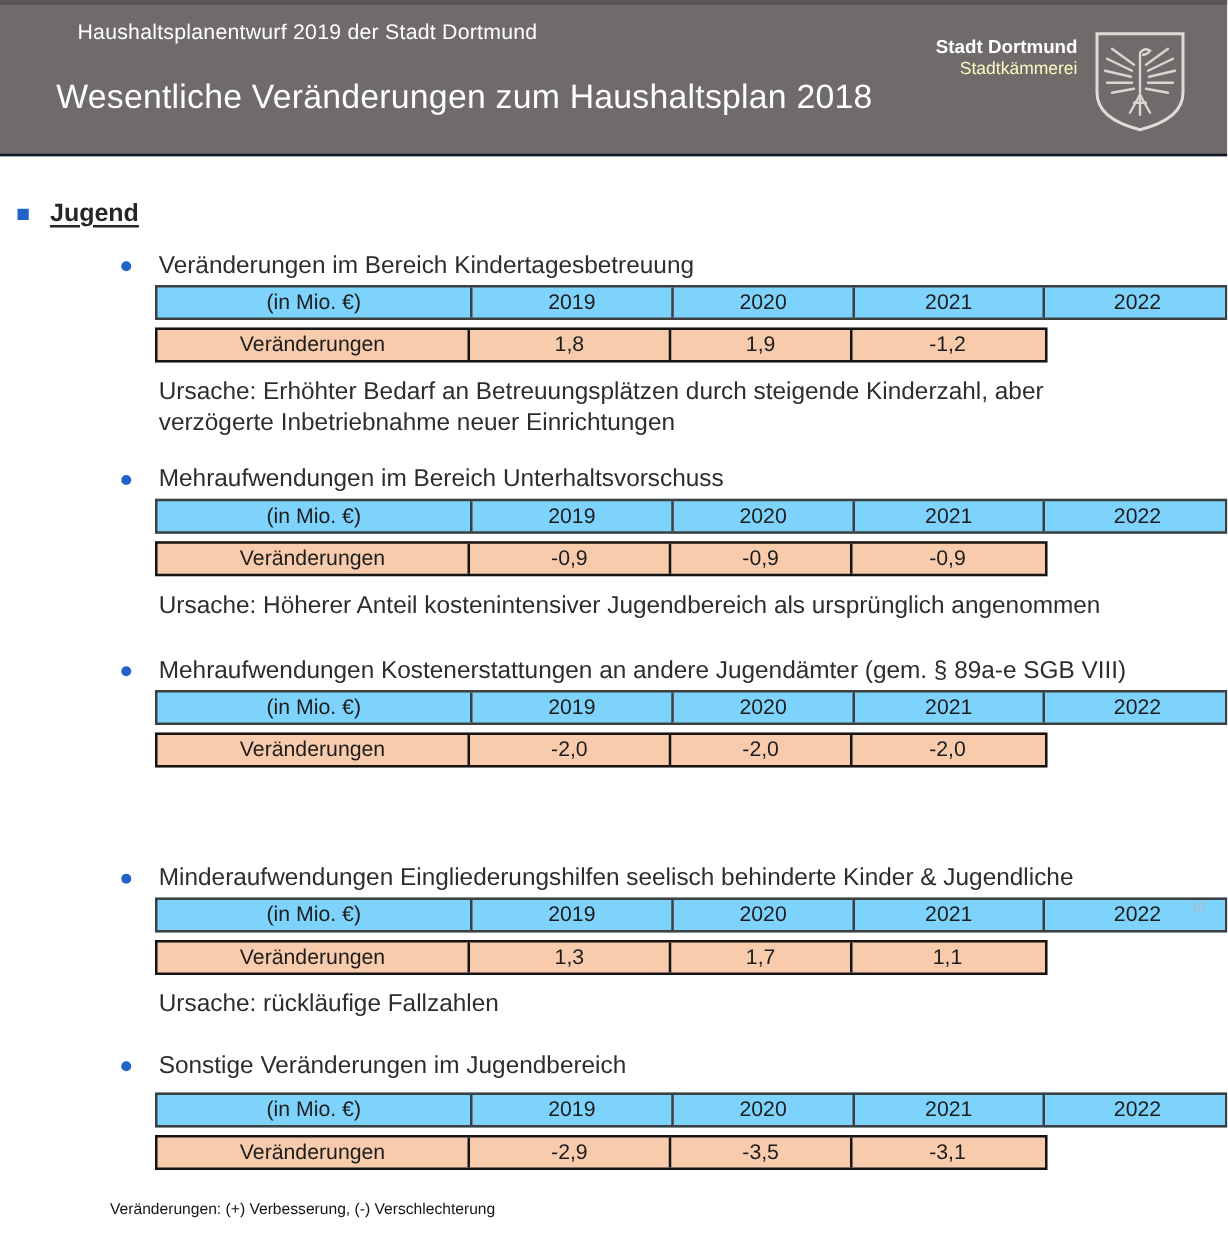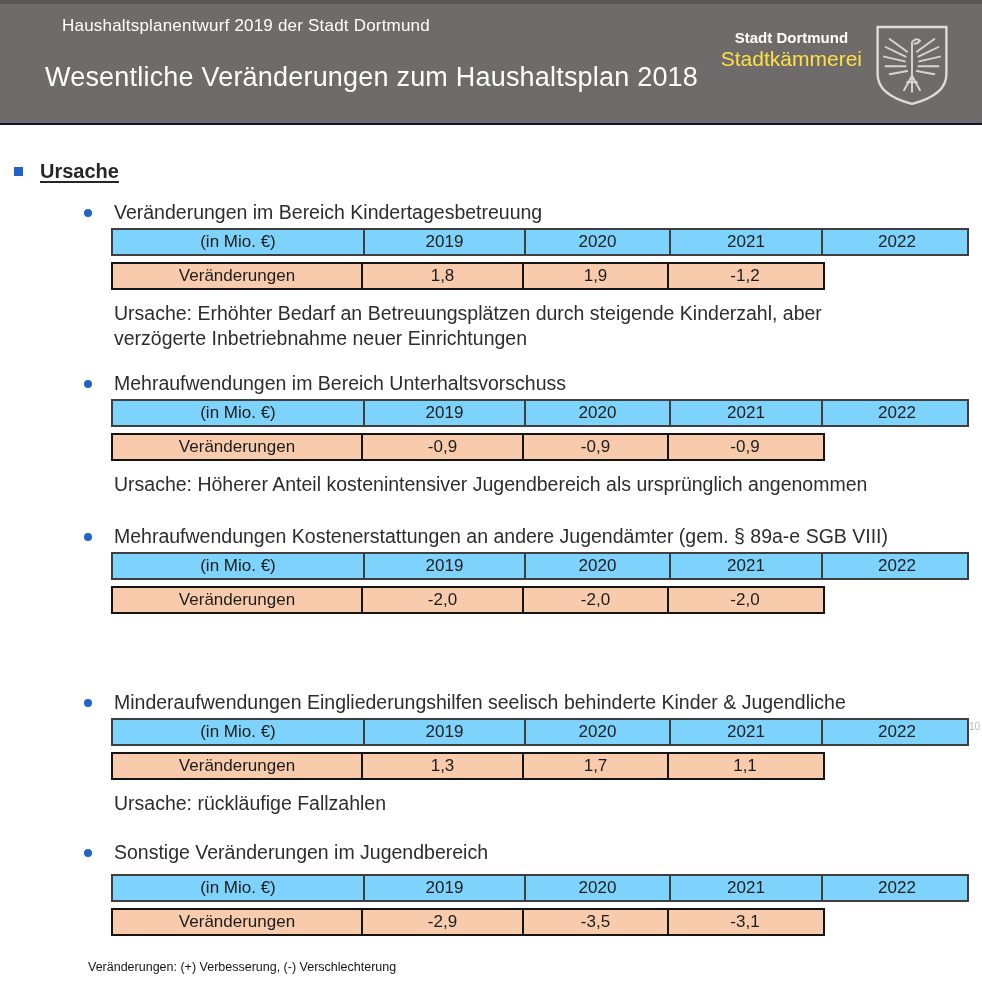--- a/index.html
+++ b/index.html
@@ -23,40 +23,40 @@
   .kicker{
     position:absolute;left:62px;top:12px;
     font-size:17px;color:#ffffff;letter-spacing:.2px;
   }
   .slide-title{
     position:absolute;left:45px;top:58px;margin:0;
     font-size:27px;font-weight:400;color:#ffffff;letter-spacing:.2px;
     white-space:nowrap;
   }
   .org-block{
-    position:absolute;right:120px;top:26px;text-align:center;line-height:1.1;
+    position:absolute;right:120px;top:26px;text-align:right;line-height:1.1;
   }
   .org-name{font-size:15px;font-weight:700;color:#ffffff;}
-  .org-sub{font-size:21px;color:#fde047;}
+  .org-sub{font-size:14px;color:#fef9c3;}
   .crest{
     position:absolute;right:30px;top:19px;width:80px;height:84px;
   }
 
   
   .jugend-row{position:absolute;left:14px;top:160px;display:flex;align-items:flex-start;}
   .sq-bullet{
     width:9px;height:9px;background:#2163c8;display:inline-block;margin-top:7px;
   }
   .jugend-label{
     margin-left:17px;font-size:20px;font-weight:700;color:#262626;
     text-decoration:underline;text-underline-offset:3px;
   }
 
   
-  .sec{position:absolute;left:4px;width:908px;padding-left:32px;}
+  .sec{position:absolute;left:17px;width:908px;padding-left:32px;}
   .sec-label-row{display:flex;align-items:flex-start;margin-left:48px;margin-bottom:3px;}
   .dot-bullet{
     width:8px;height:8px;border-radius:50%;background:#2163c8;
     display:inline-block;margin-top:9px;flex:0 0 auto;
   }
   .sec-label{margin-left:22px;font-size:19.5px;color:#2d2d2d;line-height:25px;white-space:nowrap;}
 
   .tbl{margin-left:75px;}
   .trow{display:flex;box-sizing:border-box;}
   .trow .cell{
@@ -87,21 +87,21 @@
     margin-left:78px;margin-top:11px;
     font-size:19.5px;line-height:25px;color:#2d2d2d;
   }
 
   
   .footnote{
     position:absolute;left:88px;top:960px;
     font-size:12.5px;color:#141414;
   }
   .page-number{
-    position:absolute;right:2px;top:721px;
+    position:absolute;right:18px;top:721px;
     font-size:10px;color:#b8b8b8;
   }
 </style>
 </head>
 <body>
 
 <div class="slide">
 
   <div class="slide-header">
     <div class="kicker">Haushaltsplanentwurf 2019 der Stadt Dortmund</div>
@@ -134,21 +134,21 @@
             <path d="M50,66 L50,86"></path>
             <path d="M50,66 L60,84"></path>
           <path d="M44,74 L56,74"></path>
         </g>
       </svg>
     </div>
   </div>
 
   <div class="jugend-row">
     <span class="sq-bullet"></span>
-    <span class="jugend-label">Ursache</span>
+    <span class="jugend-label">Jugend</span>
   </div>
 
   <section class="sec" style="top:200px">
     <div class="sec-label-row">
       <span class="dot-bullet"></span>
       <span class="sec-label">Veränderungen im Bereich Kindertagesbetreuung</span>
     </div>
     <div class="tbl">
       <div class="trow thead-row">
         <div class="cell c0">(in Mio. €)</div>

